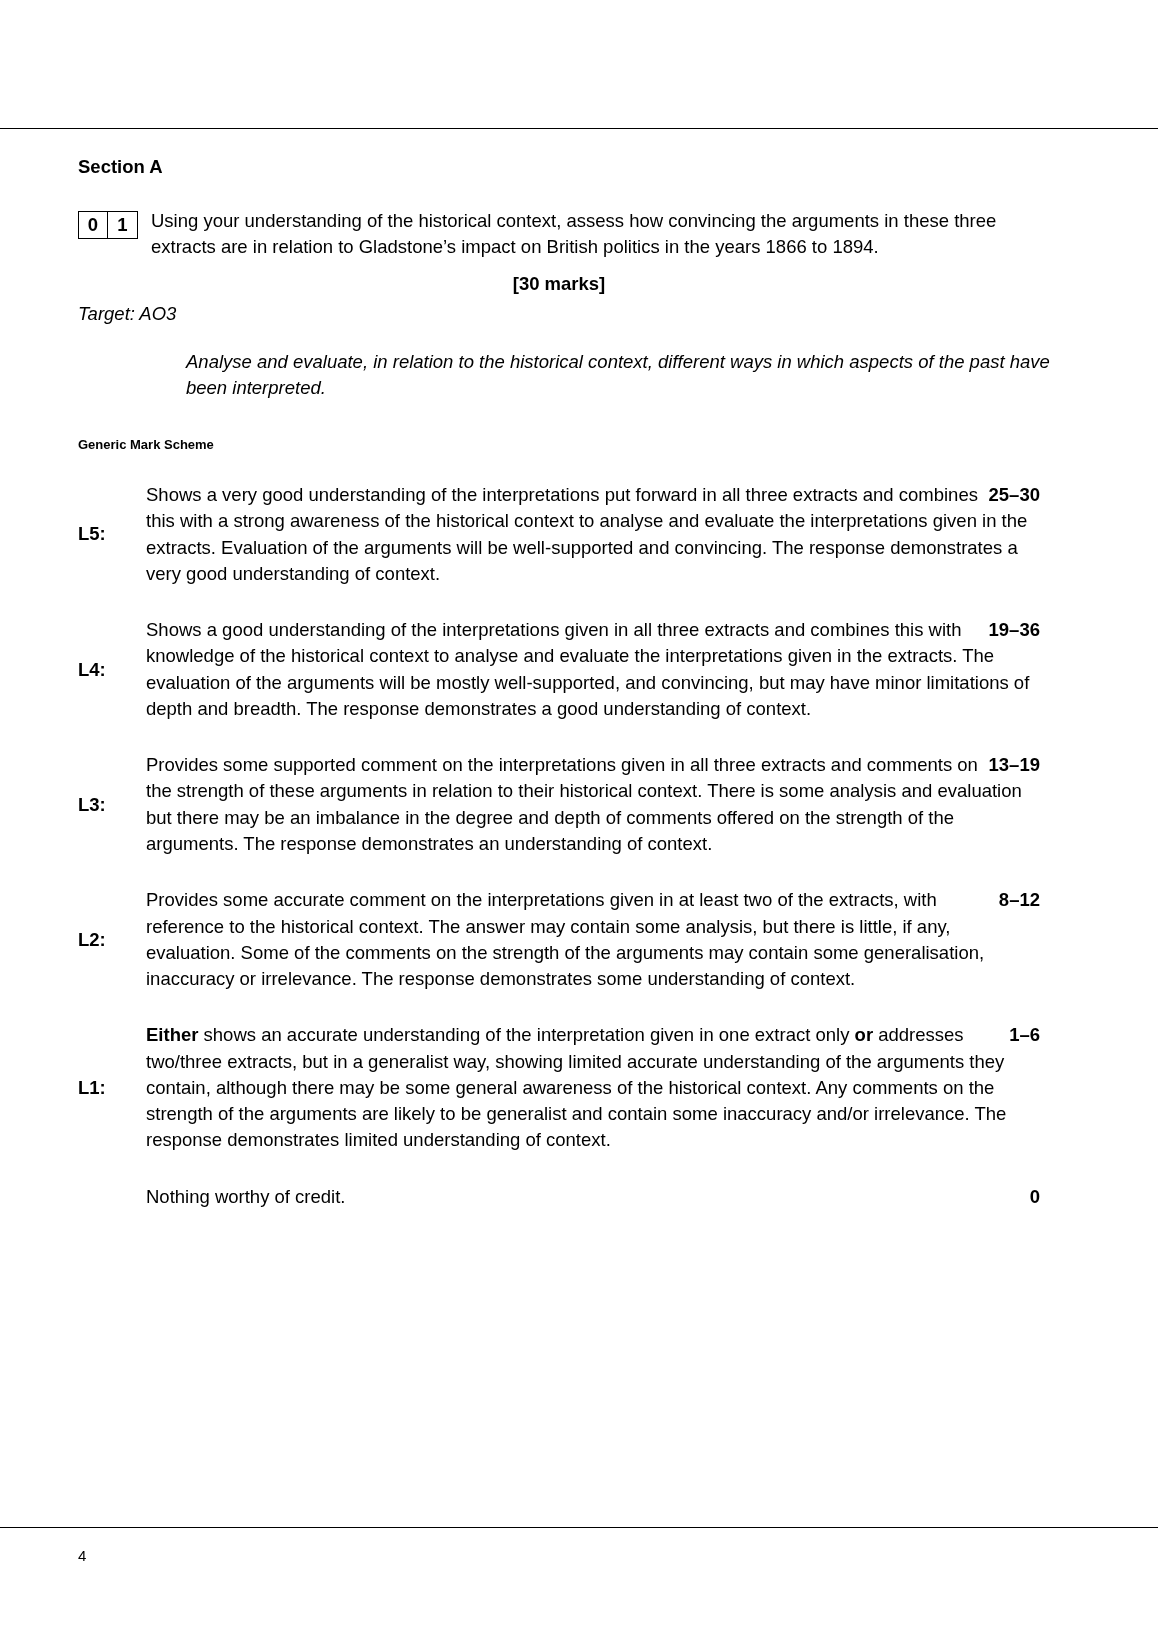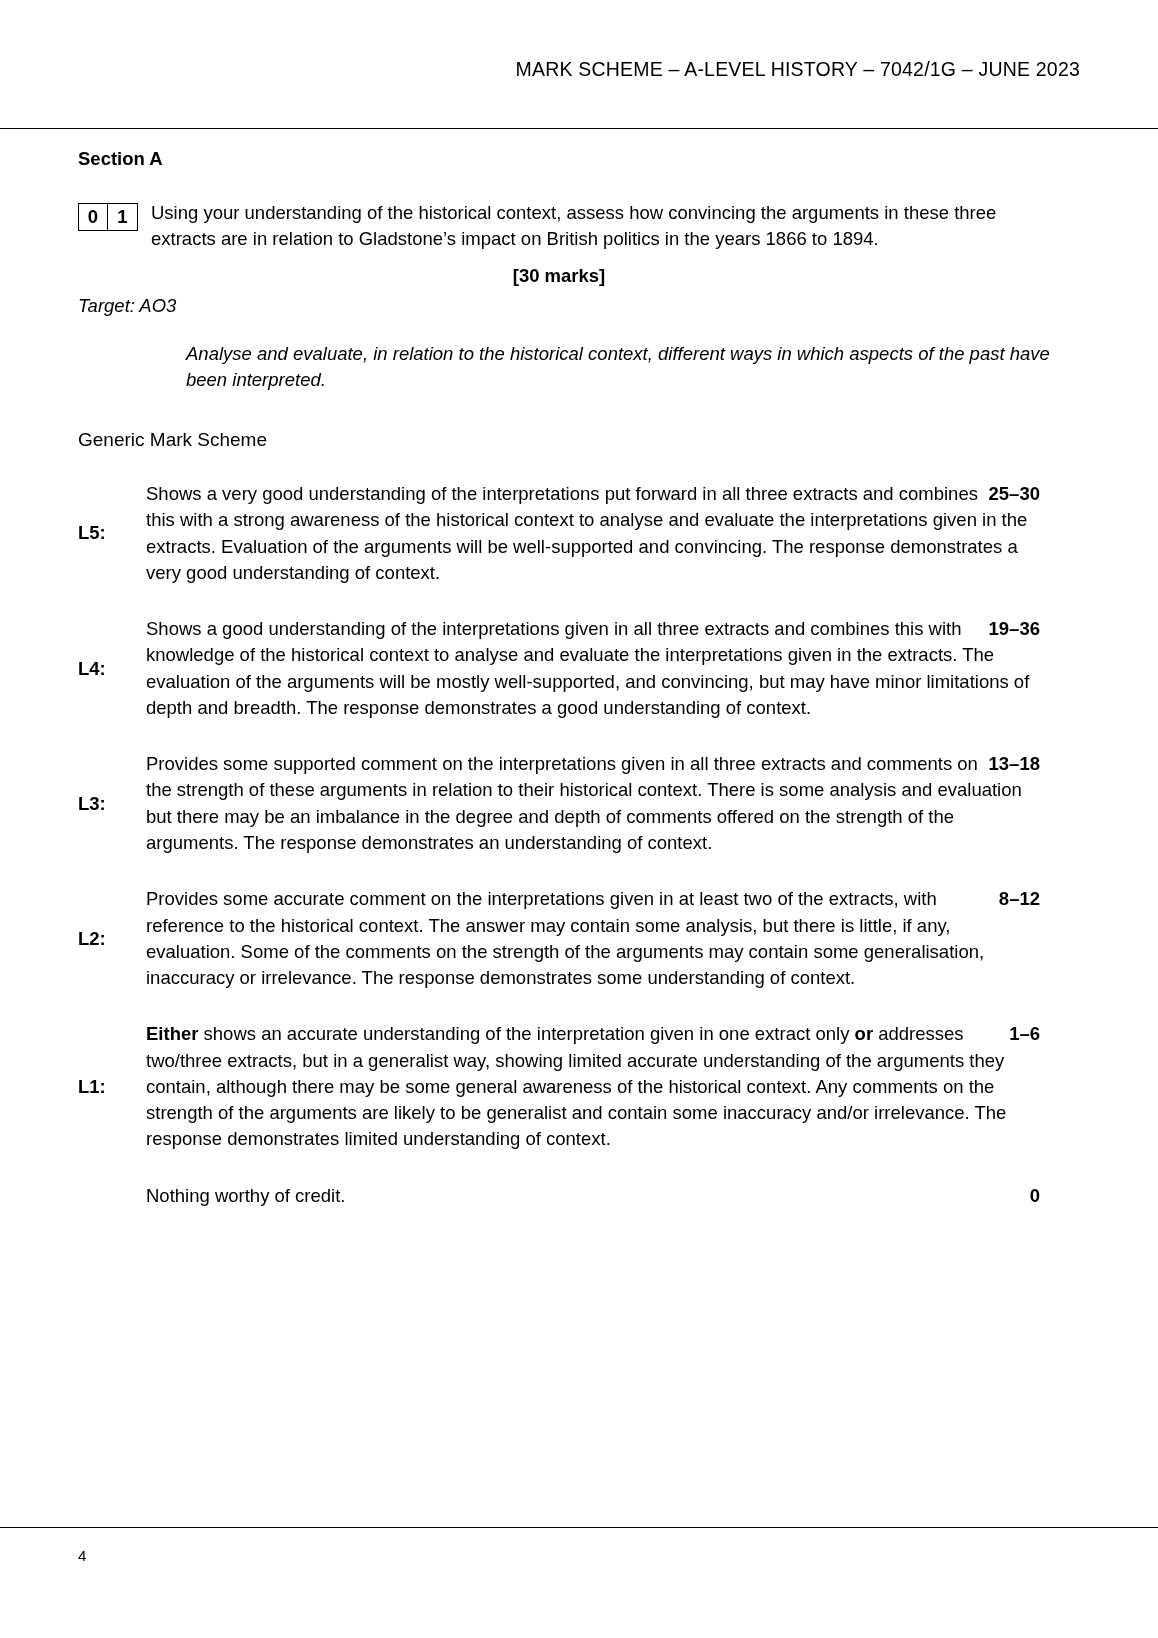--- a/index.html
+++ b/index.html
@@ -51,21 +51,21 @@
   }
   .page-number {
     position: absolute;
     bottom: 74px;
     left: 78px;
     font-size: 15px;
   }
   
   .content {
     position: absolute;
-    top: 148px;
+    top: 156px;
     left: 78px;
     width: 962px;
   }
   .section-title {
     font-size: 18.5px;
     font-weight: bold;
     margin: 0 0 30px 0;
   }
   .q-block {
     position: relative;
@@ -112,22 +112,22 @@
   }
   .ao-desc {
     font-size: 18.5px;
     font-style: italic;
     line-height: 1.42;
     margin-left: 108px;
     margin-top: 24px;
     width: 895px;
   }
   .gms-title {
-    font-size: 19px;
-    font-weight: normal;
+    font-size: 13px;
+    font-weight: bold;
     margin-top: 36px;
     margin-bottom: 0;
   }
   .level-row {
     display: flex;
     align-items: center;
     margin-top: 30px;
   }
   .level-label {
     flex: 0 0 68px;
@@ -153,21 +153,20 @@
   .nothing-row .level-label {
     flex: 0 0 68px;
   }
   b.inline-bold { font-weight: bold; }
 </style>
 </head>
 <body>
 
 <div class="page">
 
-  <div class="header">MARK SCHEME – A-LEVEL HISTORY – 7042/1G – JUNE 2023</div>
   <div class="header-rule"></div>
 
   <div class="content">
 
     <div class="section-title">Section A</div>
 
     <div class="q-block">
       <div class="q-boxes">
         <div class="q-box">0</div>
         <div class="q-box">1</div>
@@ -195,21 +194,21 @@
       <div class="level-label">L4:</div>
       <div class="level-body">
         <span class="mark-range">19–36</span>
         <span>Shows a good understanding of the interpretations given in all three extracts and combines this with knowledge of the historical context to analyse and evaluate the interpretations given in the extracts.  The evaluation of the arguments will be mostly well-supported, and convincing, but may have minor limitations of depth and breadth.  The response demonstrates a good understanding of context.</span>
       </div>
     </div>
 
     <div class="level-row">
       <div class="level-label">L3:</div>
       <div class="level-body">
-        <span class="mark-range">13–18</span>
+        <span class="mark-range">13–19</span>
         <span>Provides some supported comment on the interpretations given in all three extracts and comments on the strength of these arguments in relation to their historical context.  There is some analysis and evaluation but there may be an imbalance in the degree and depth of comments offered on the strength of the arguments.  The response demonstrates an understanding of context.</span>
       </div>
     </div>
 
     <div class="level-row">
       <div class="level-label">L2:</div>
       <div class="level-body">
         <span class="mark-range">8–12</span>
         <span>Provides some accurate comment on the interpretations given in at least two of the extracts, with reference to the historical context.  The answer may contain some analysis, but there is little, if any, evaluation.  Some of the comments on the strength of the arguments may contain some generalisation, inaccuracy or irrelevance.  The response demonstrates some understanding of context.</span>
       </div>

